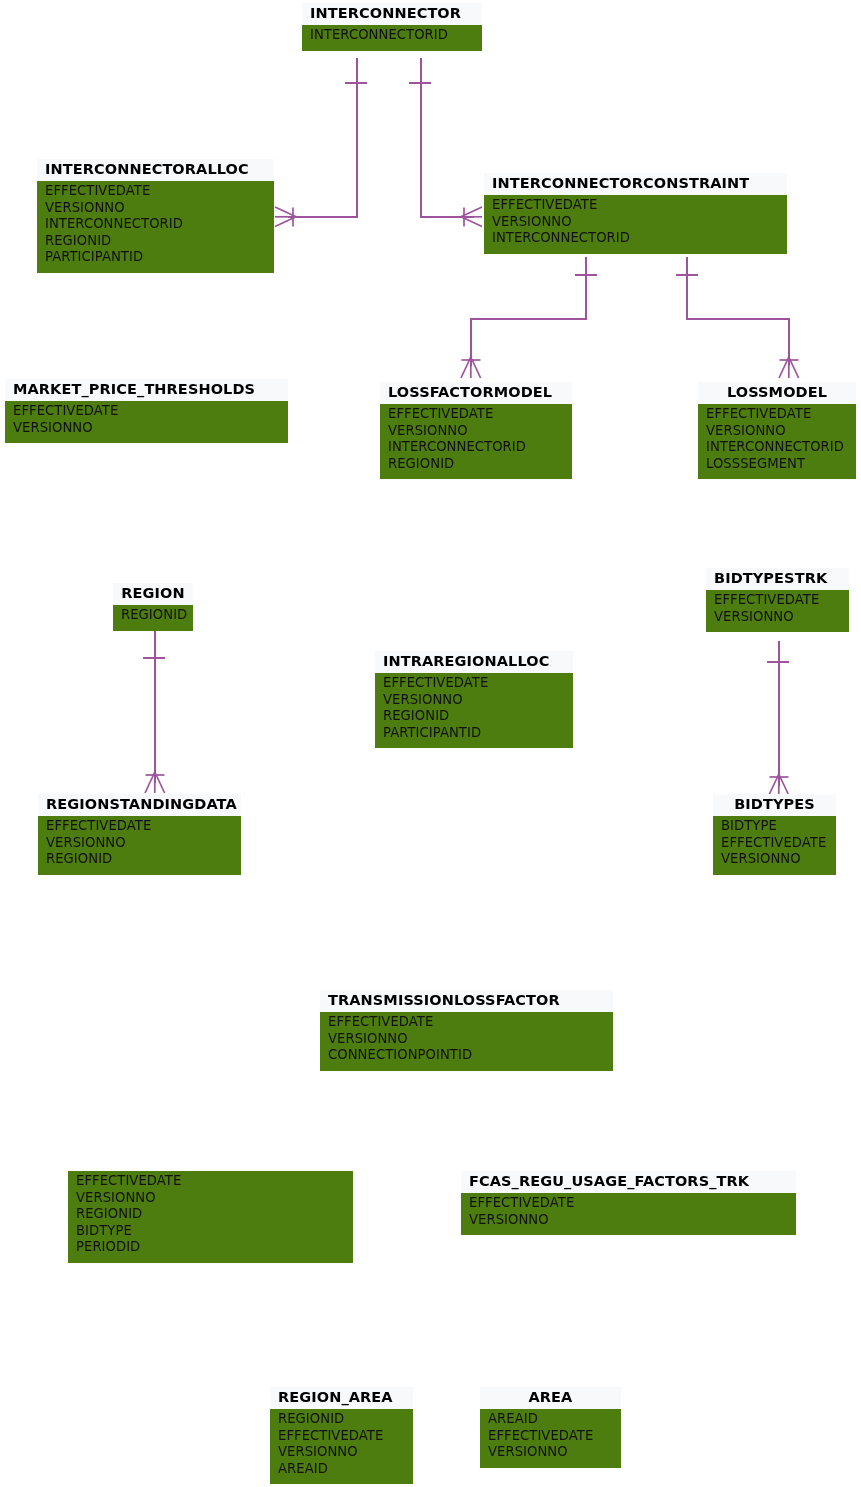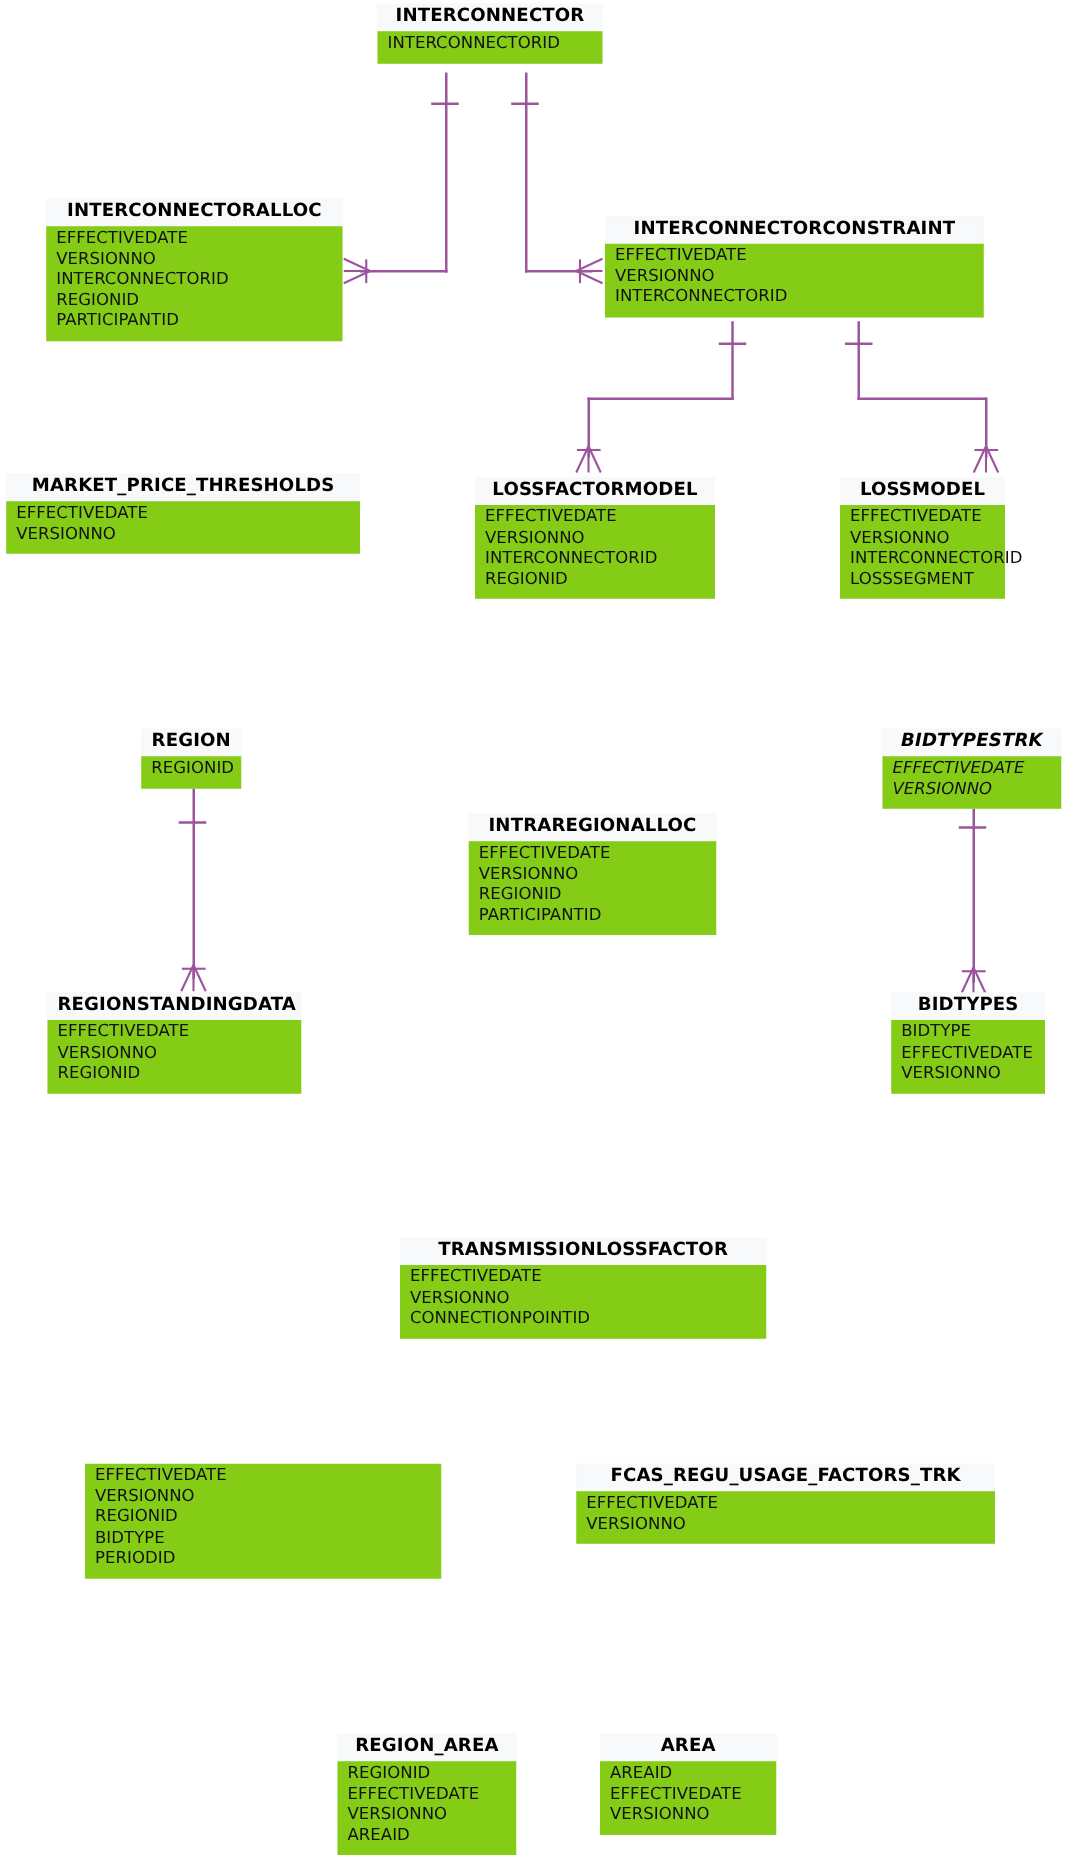--- a/index.html
+++ b/index.html
@@ -28,25 +28,25 @@
   .entity .ent-header {
     background: #f7f9fb;
     font-weight: bold;
     font-size: 14.5px;
     color: #000000;
     letter-spacing: 0.1px;
     padding: 2px 8px 3px 8px;
     white-space: nowrap;
     line-height: 17px;
   }
-  .entity.title-left .ent-header { text-align: center; }
+  .entity.title-left .ent-header { text-align: left; }
   .entity.title-center .ent-header { text-align: center; }
   .entity .ent-body {
     padding: 2px 8px 7px 8px;
-    background: #84cc16;
+    background: #4d7c0f;
   }
   .entity .attr {
     font-size: 13.2px;
     color: #121212;
     line-height: 16.6px;
     white-space: nowrap;
     letter-spacing: 0.05px;
   }
   .conn {
     position: absolute;
@@ -209,21 +209,21 @@
   <div class="entity title-left" style="left:380px; top:382px; width:192px;">
     <div class="ent-header">LOSSFACTORMODEL</div>
     <div class="ent-body">
       <div class="attr">EFFECTIVEDATE</div>
       <div class="attr">VERSIONNO</div>
       <div class="attr">INTERCONNECTORID</div>
       <div class="attr">REGIONID</div>
     </div>
   </div>
 
-  <div class="entity title-center" style="left:672px; top:382px; width:132px;">
+  <div class="entity title-center" style="left:698px; top:382px; width:158px;">
     <div class="ent-header">LOSSMODEL</div>
     <div class="ent-body">
       <div class="attr">EFFECTIVEDATE</div>
       <div class="attr">VERSIONNO</div>
       <div class="attr">INTERCONNECTORID</div>
       <div class="attr">LOSSSEGMENT</div>
     </div>
   </div>
 
   <div class="entity title-center" style="left:113px; top:583px; width:80px;">
@@ -236,21 +236,21 @@
   <div class="entity title-left" style="left:375px; top:636px; width:198px;margin-top:15px;">
     <div class="ent-header">INTRAREGIONALLOC</div>
     <div class="ent-body">
       <div class="attr">EFFECTIVEDATE</div>
       <div class="attr">VERSIONNO</div>
       <div class="attr">REGIONID</div>
       <div class="attr">PARTICIPANTID</div>
     </div>
   </div>
 
-  <div class="entity title-left" style="left:706px; top:583px; width:143px;font-style:italic;">
+  <div class="entity title-left" style="left:706px; top:568px; width:143px;">
     <div class="ent-header">BIDTYPESTRK</div>
     <div class="ent-body">
       <div class="attr">EFFECTIVEDATE</div>
       <div class="attr">VERSIONNO</div>
     </div>
   </div>
 
   <div class="entity title-left" style="left:38px; top:794px; width:203px;">
     <div class="ent-header">REGIONSTANDINGDATA</div>
     <div class="ent-body">

